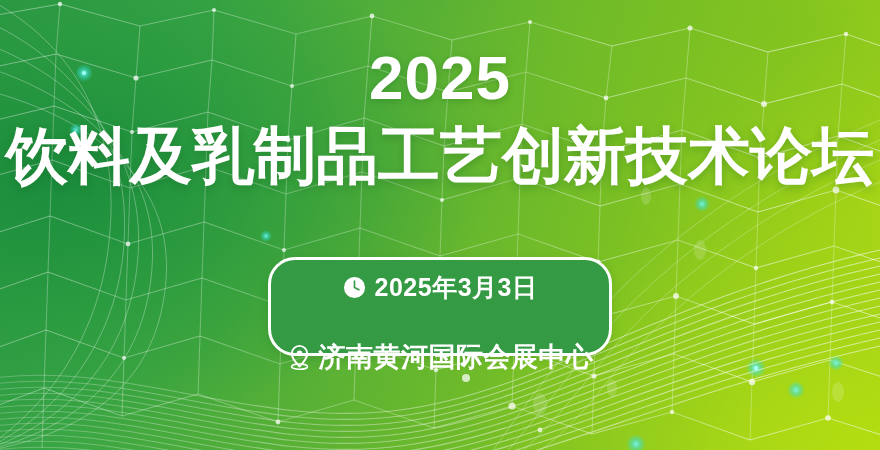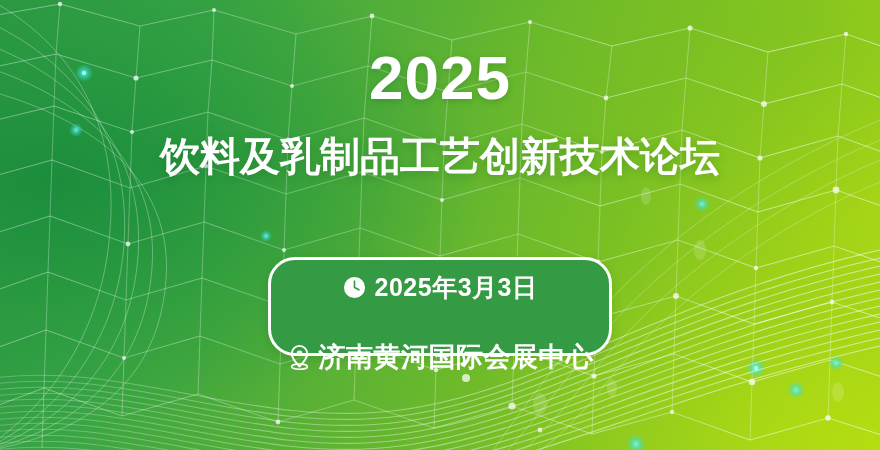--- a/index.html
+++ b/index.html
@@ -33,21 +33,21 @@
   .year{
     position:absolute;left:0;right:0;top:47px;
     text-align:center;color:#ffffff;
     font-size:62px;line-height:62px;font-weight:bold;
     letter-spacing:1px;
     text-shadow:0 2px 7px rgba(20,90,30,.28);
   }
   .headline{
     position:absolute;left:0;right:0;top:119px;
     text-align:center;color:#ffffff;
-    font-size:40px;line-height:74px;font-weight:bold;
+    font-size:62px;line-height:74px;font-weight:bold;
     letter-spacing:0px;
     text-shadow:0 3px 9px rgba(20,90,30,.30);
     white-space:nowrap;
   }
 
   .infobox{
     position:absolute;left:268px;top:257px;width:344px;height:99px;
     box-sizing:border-box;
     background:#349a43;
     border:3px solid #ffffff;

